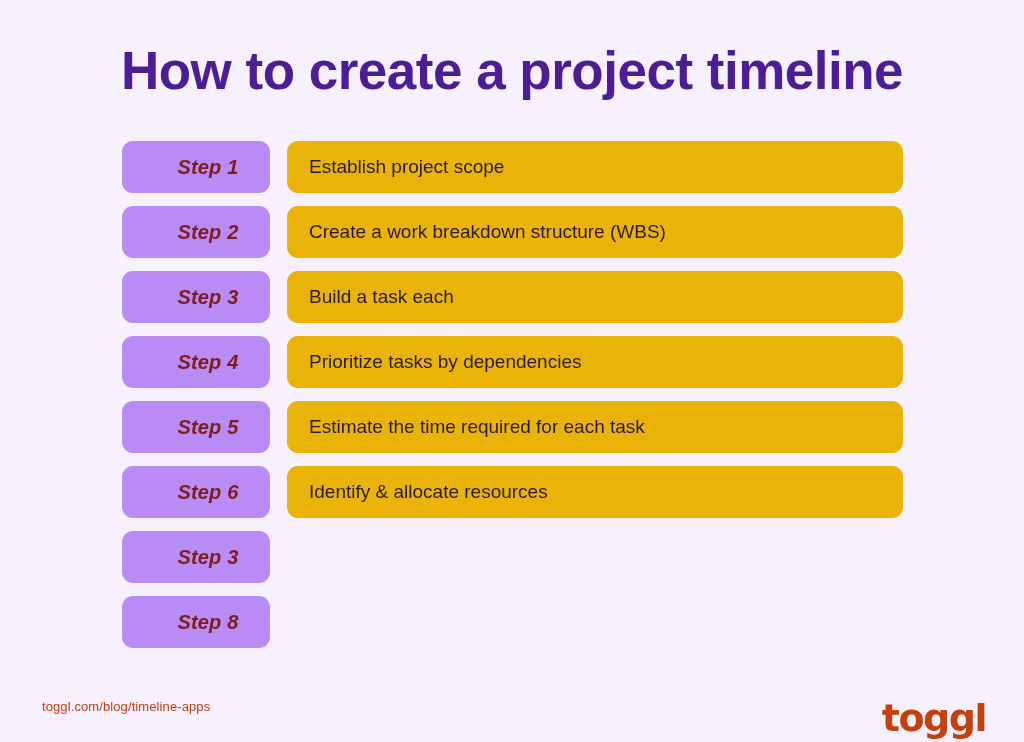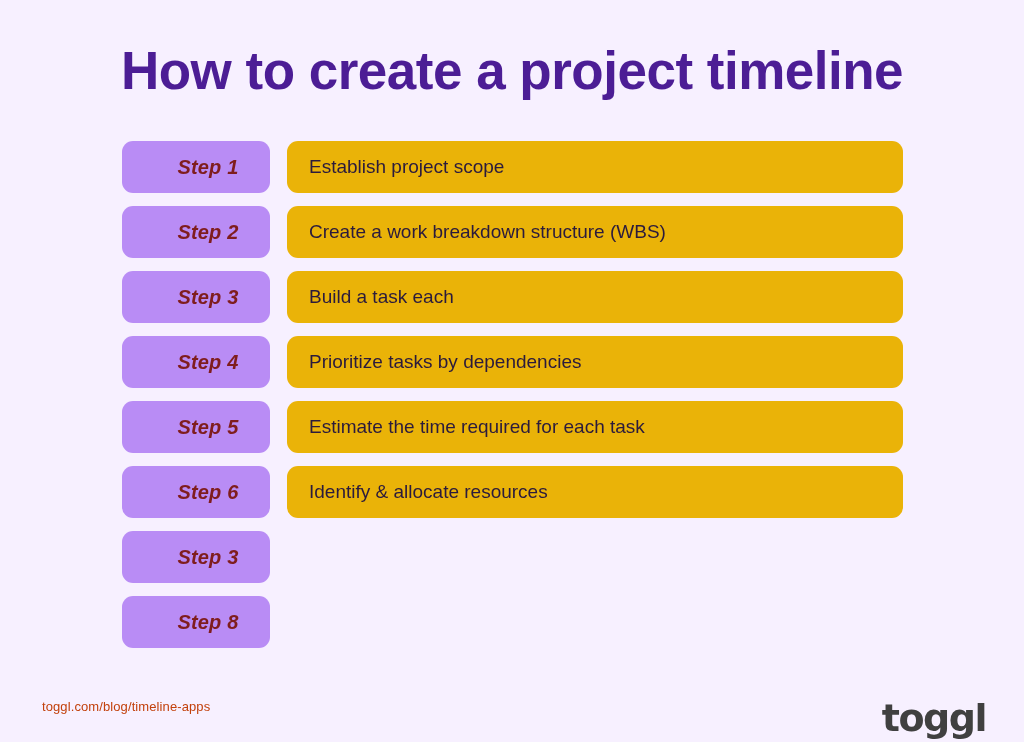--- a/index.html
+++ b/index.html
@@ -83,21 +83,21 @@
     position: absolute;
     right: 38px;
     top: 678px;
     height: 42px;
     display: flex;
     align-items: center;
   }
   .logo-text {
     font-size: 38px;
     font-weight: bold;
-    color: #404040;
+    color: #c2410c;
     letter-spacing: -1.5px;
     line-height: 1;
     font-family: "DejaVu Sans", sans-serif;
     margin-top: 38px;
   }
 </style>
 </head>
 <body>
 
 <div class="poster">

